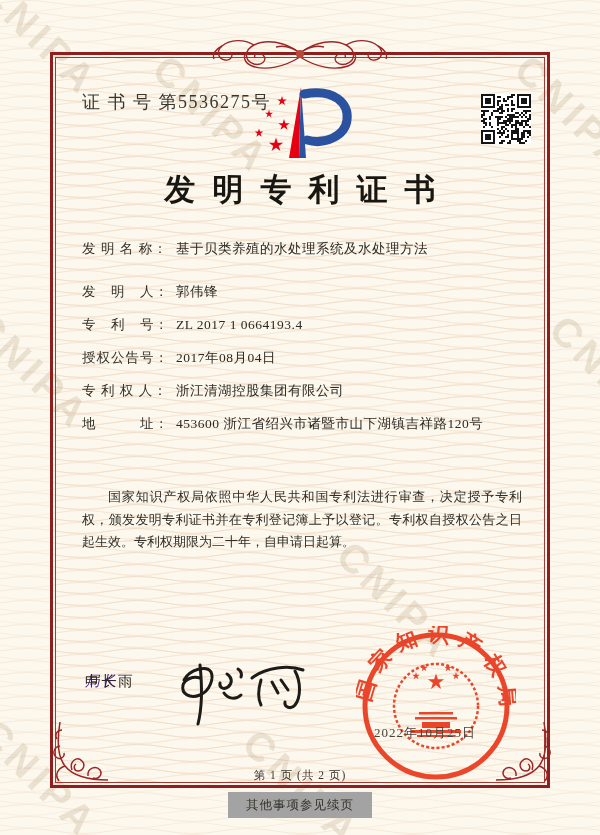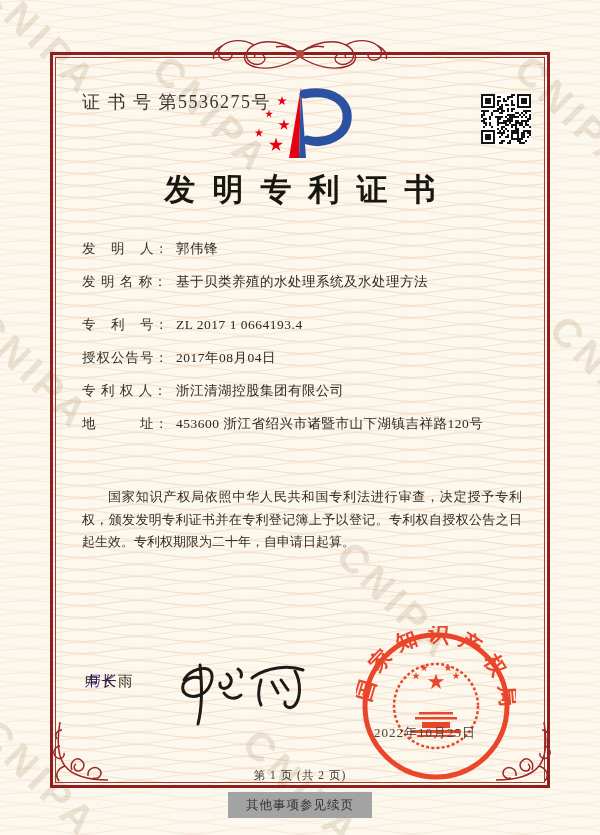--- a/index.html
+++ b/index.html
@@ -174,25 +174,25 @@
         <rect x="2" y="2" width="3" height="3" fill="#151515"></rect>
         <rect x="19" y="1" width="5" height="5" fill="#fff"></rect>
         <rect x="20" y="2" width="3" height="3" fill="#151515"></rect>
         <rect x="1" y="19" width="5" height="5" fill="#fff"></rect>
         <rect x="2" y="20" width="3" height="3" fill="#151515"></rect>
       </svg>
 
     <div class="title">发明专利证书</div>
 
     <div class="fields">
-      <div class="frow">
-        <span class="flabel">发　明　人：</span><span class="fvalue">郭伟锋</span>
-      </div>
       <div class="frow gapbig">
         <span class="flabel">发 明 名 称：</span><span class="fvalue">基于贝类养殖的水处理系统及水处理方法</span>
+      </div>
+      <div class="frow">
+        <span class="flabel">发　明　人：</span><span class="fvalue">郭伟锋</span>
       </div>
       <div class="frow">
         <span class="flabel">专　利　号：</span><span class="fvalue">ZL 2017 1 0664193.4</span>
       </div>
       <div class="frow">
         <span class="flabel">授权公告号：</span><span class="fvalue">2017年08月04日</span>
       </div>
       <div class="frow">
         <span class="flabel">专 利 权 人：</span><span class="fvalue">浙江清湖控股集团有限公司</span>
       </div>

